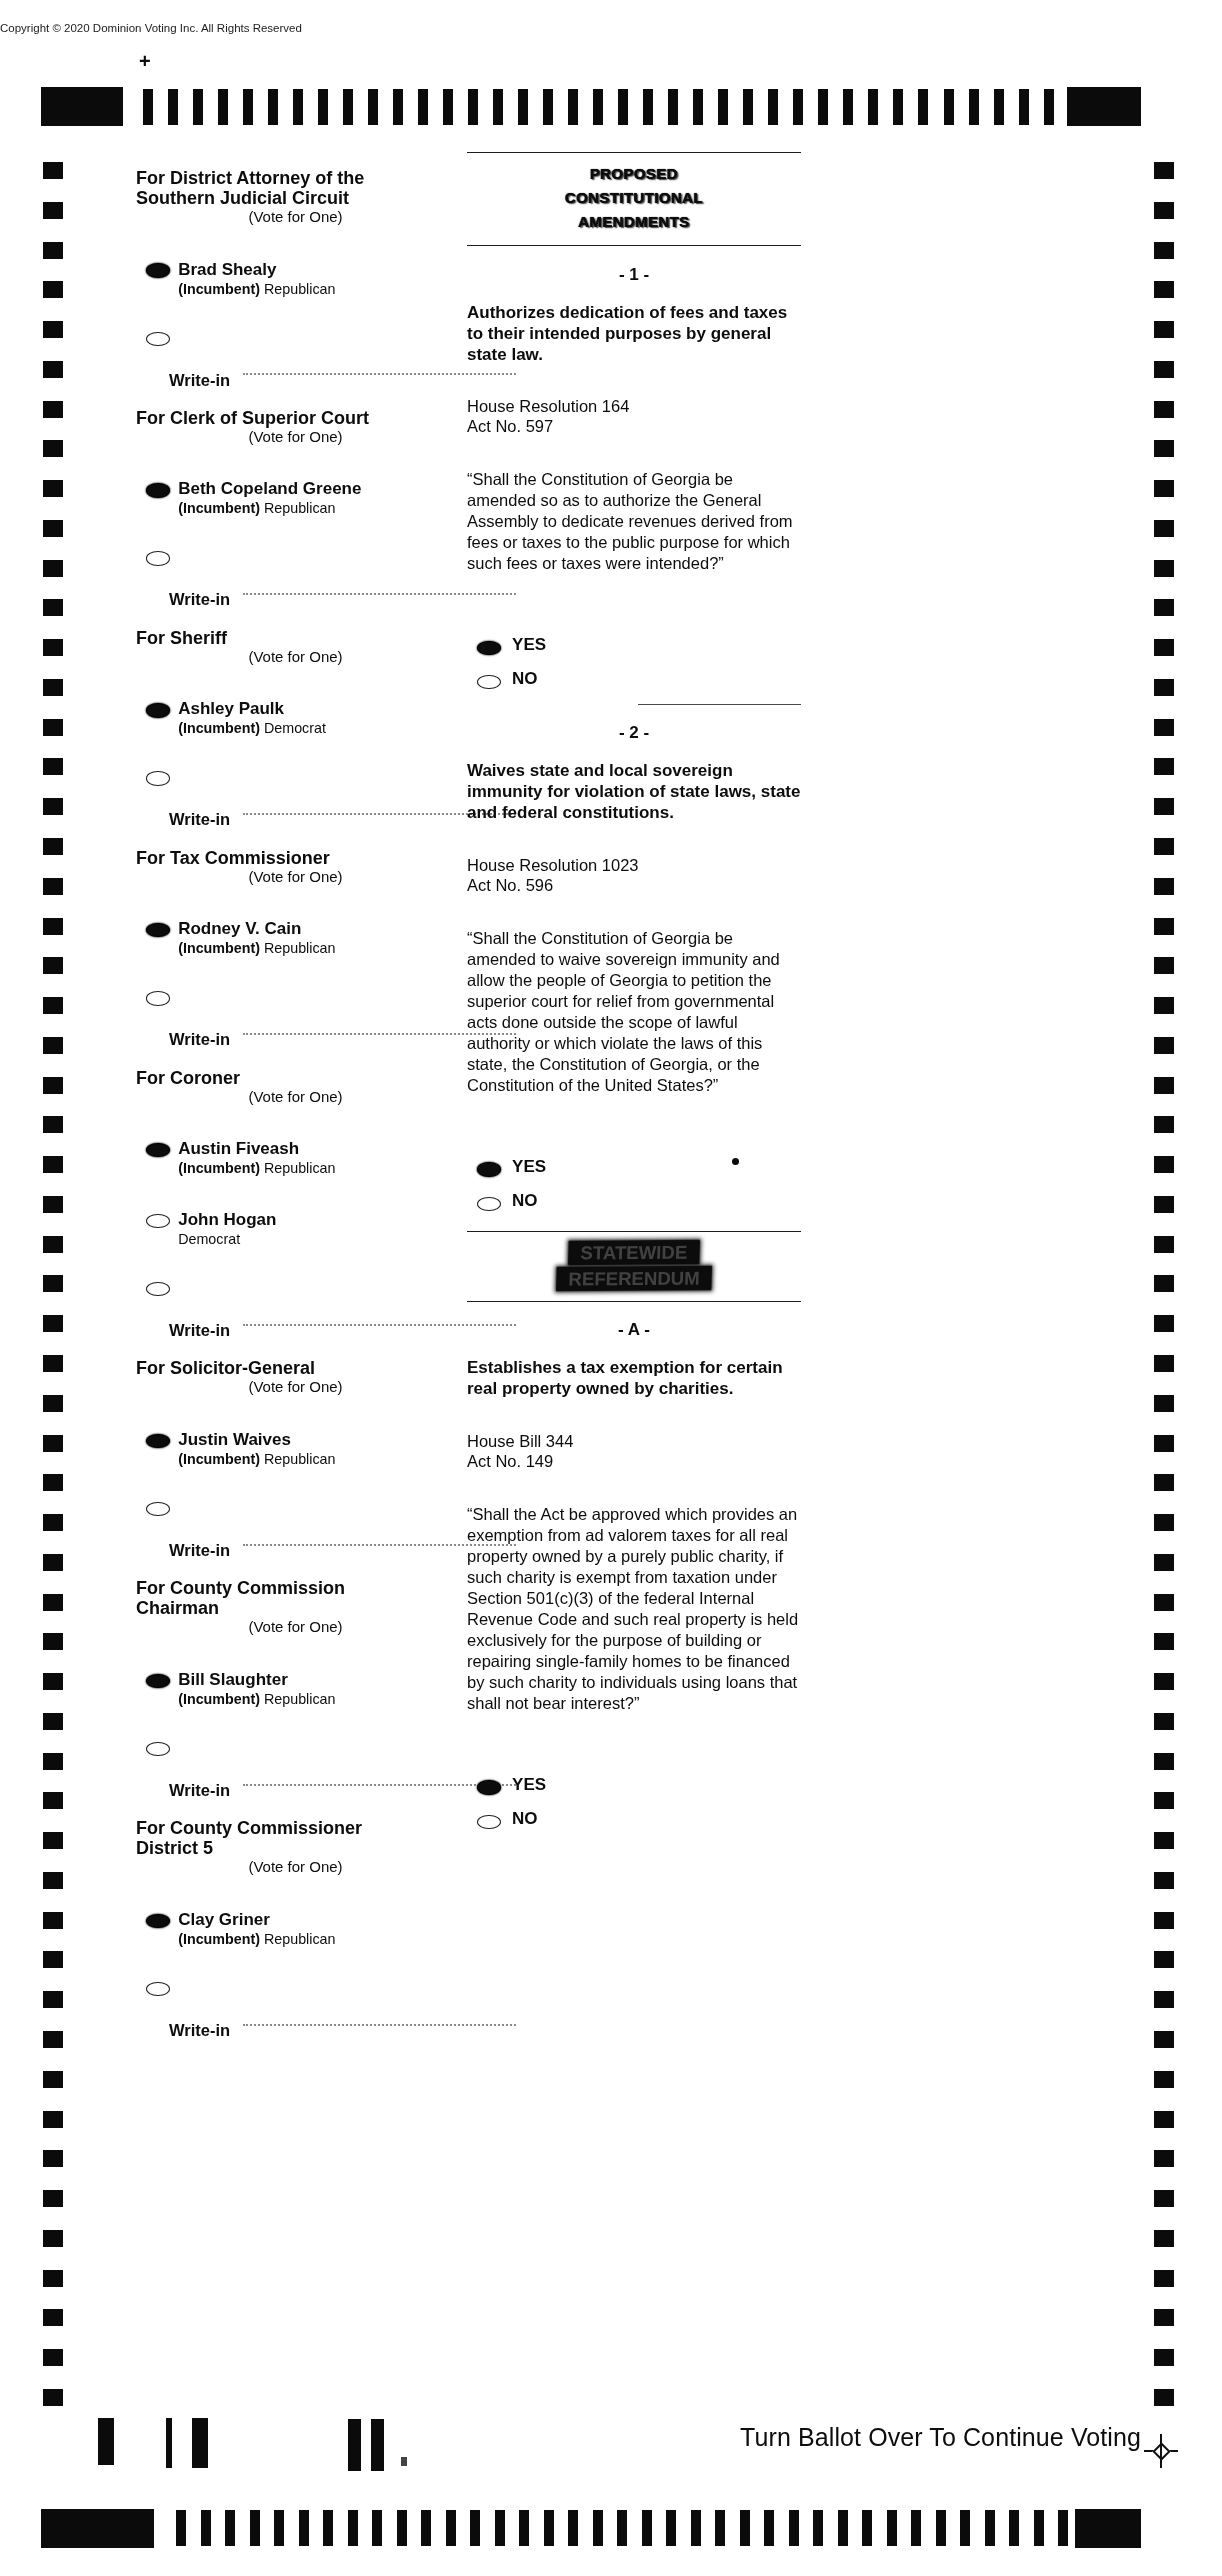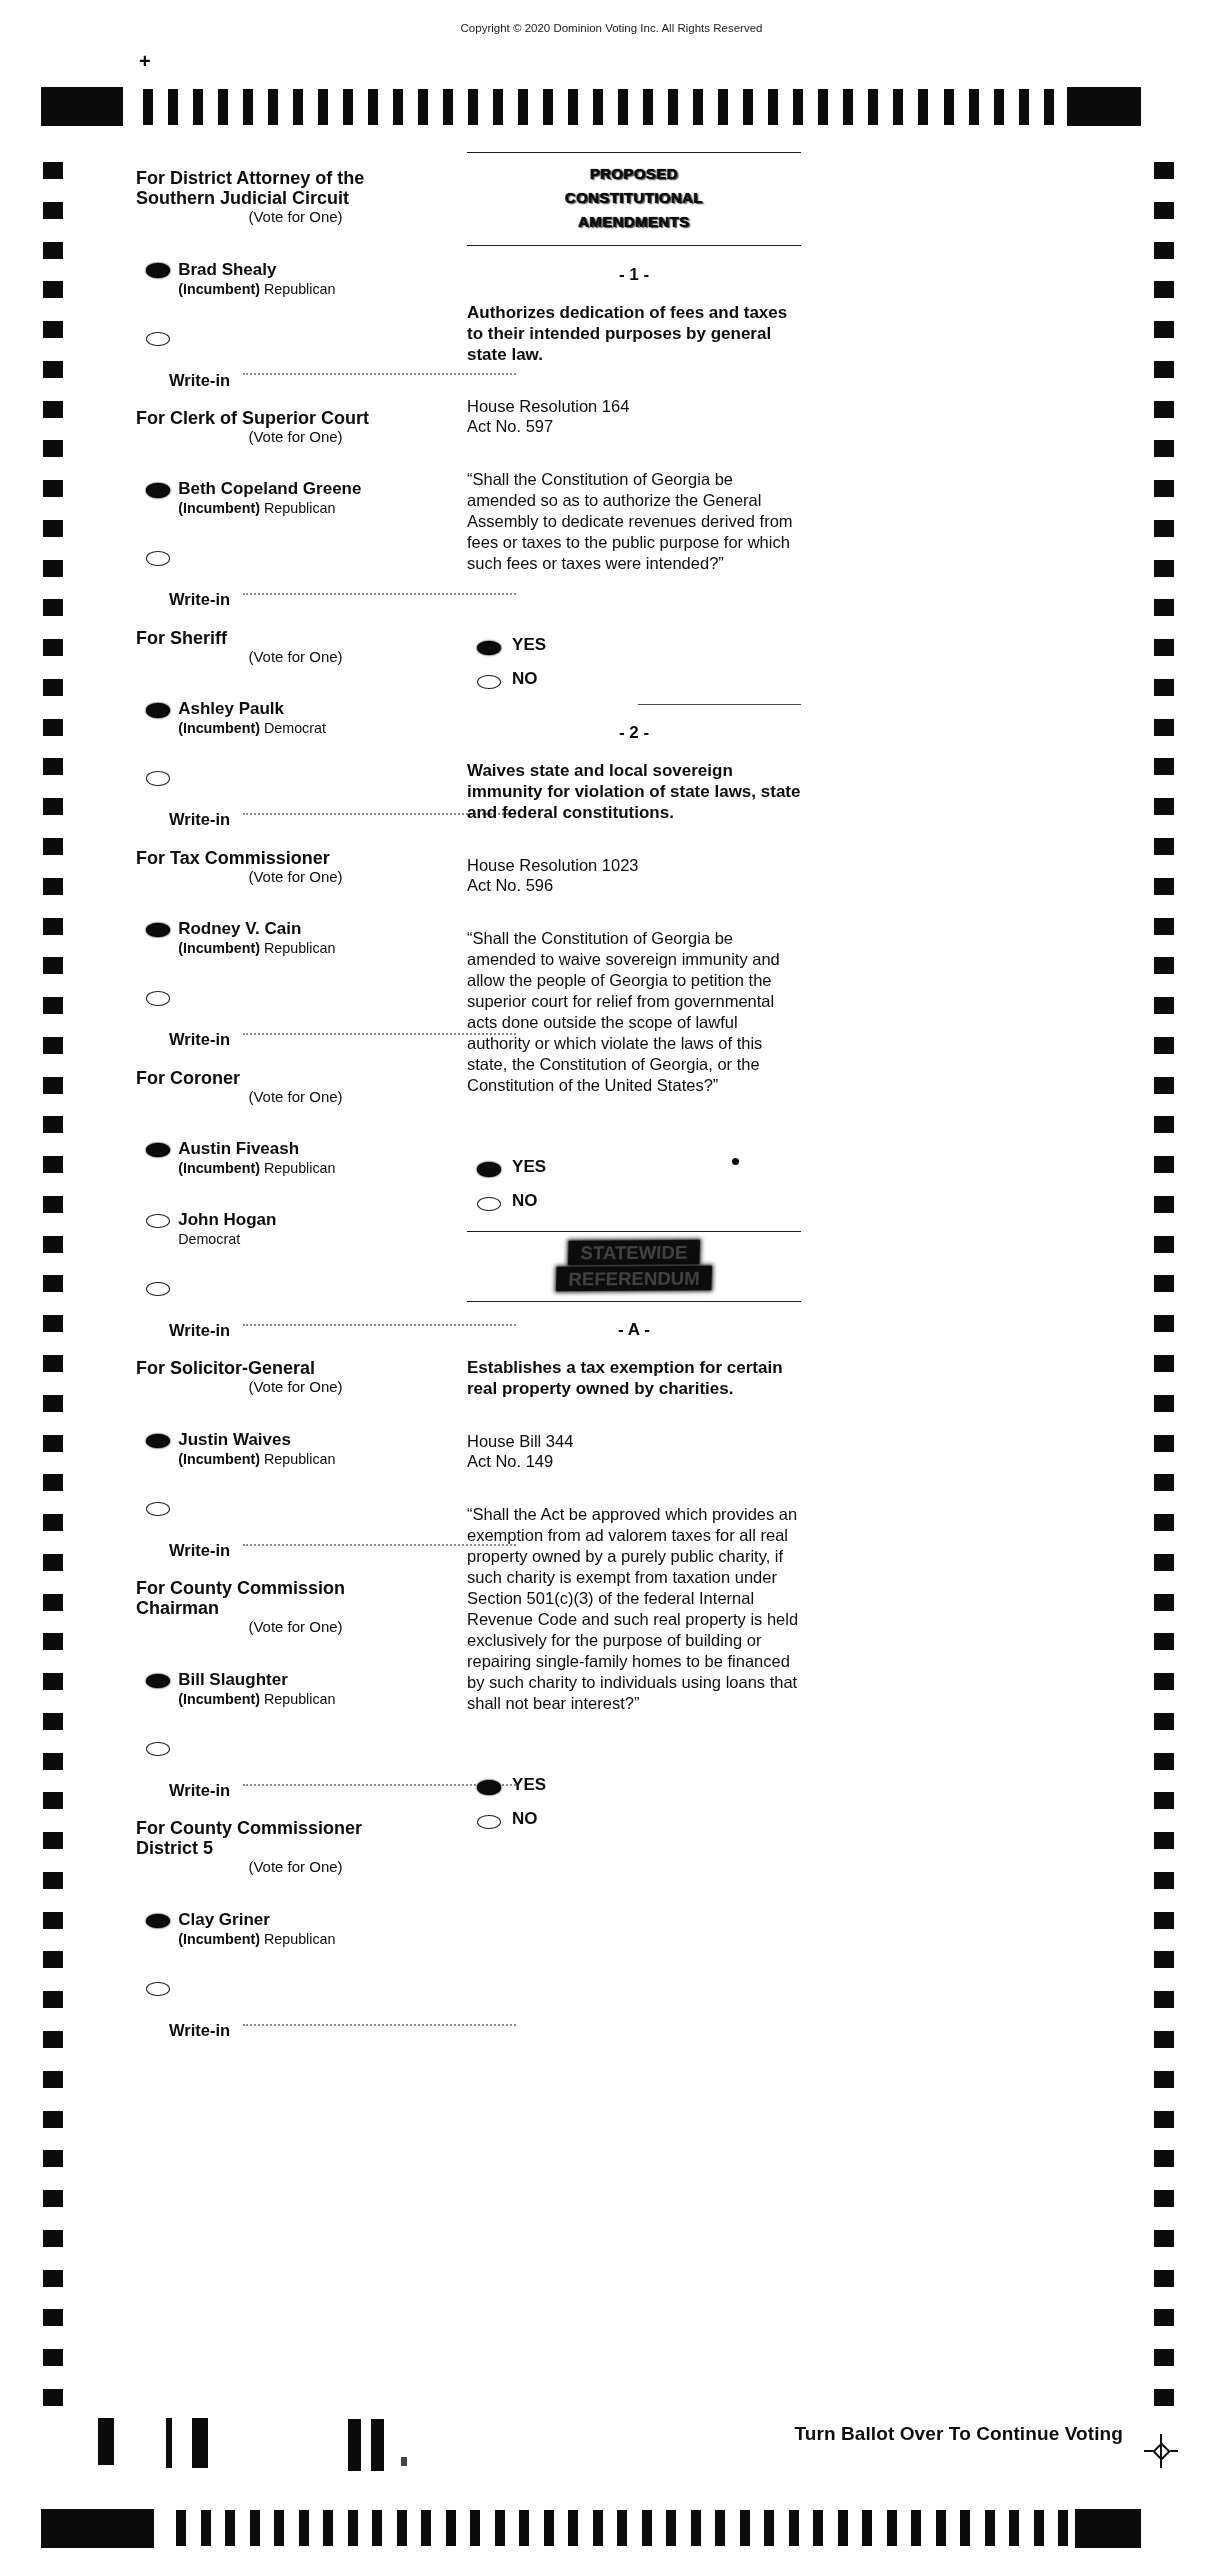--- a/index.html
+++ b/index.html
@@ -16,21 +16,21 @@
   .blk { position:absolute; background:#0b0b0b; }
   .bar-row { position:absolute; display:flex; justify-content:space-between; }
   .bar-row .vbar { width:10px; background:#0b0b0b; }
   .mark-col { position:absolute; display:flex; flex-direction:column; justify-content:space-between; }
   .mark-col .sq { width:20px; height:17px; background:#0b0b0b; }
   .cal-bar { position:absolute; background:#0b0b0b; }
   .speck { position:absolute; background:#444; }
 
   .copyright {
     position:absolute; top:21.5px; left:0; width:100%;
-    text-align:center; font-size:11.5px; color:#1c1c1c;
+    font-size:11.5px; color:#1c1c1c;
   }
   .plus-mark { position:absolute; left:139px; top:50px; font-size:20px; font-weight:bold; }
 
   
   .left-col { position:absolute; left:136px; top:168px; width:319px; }
   .contest-title {
     font-size:18px; font-weight:bold; 
     line-height:20px; white-space:pre-line;
   }
   .vote-for { font-size:15px; text-align:center; line-height:18.6px; margin-bottom:34px; }
@@ -81,22 +81,22 @@
   .measure-refs { margin-bottom:33px; }
   .measure-ref { font-size:16.5px; line-height:20px; }
   .measure-question { font-size:16.5px; line-height:21px; margin-bottom:61px; }
   .choice-row { display:flex; align-items:flex-end; gap:11.5px; padding-left:10px; margin-bottom:14.3px; height:20px; }
   .choice-label { font-size:17px; font-weight:bold; }
   .rule-frag { border-top:1.4px solid #4a4a4a; width:163px; margin:13px 0 0 auto; }
   .dot-artifact { position:absolute; width:7.2px; height:7.2px; border-radius:50%; background:#0b0b0b; }
 
   
   .turn-over {
-    position:absolute; top:2423px; right:100px;
-    font-size:19px; font-weight:bold; letter-spacing:0.1px;
+    position:absolute; top:2423px; right:82px;
+    font-size:25px; font-weight:normal; letter-spacing:0.1px;
   }
   .reg-cross { position:absolute; left:1144px; top:2434px; width:34px; height:34px; }
   .reg-cross::before { content:""; position:absolute; left:0; right:0; top:15.8px; border-top:2.1px solid #111; }
   .reg-cross::after  { content:""; position:absolute; top:0; bottom:0; left:15.8px; border-left:2.1px solid #111; }
   .reg-cross .diamond {
     position:absolute; left:10.7px; top:10.7px; width:13px; height:13px;
     border:2.1px solid #111; background:#fff; transform:rotate(45deg);
   }
 </style>
 </head>

